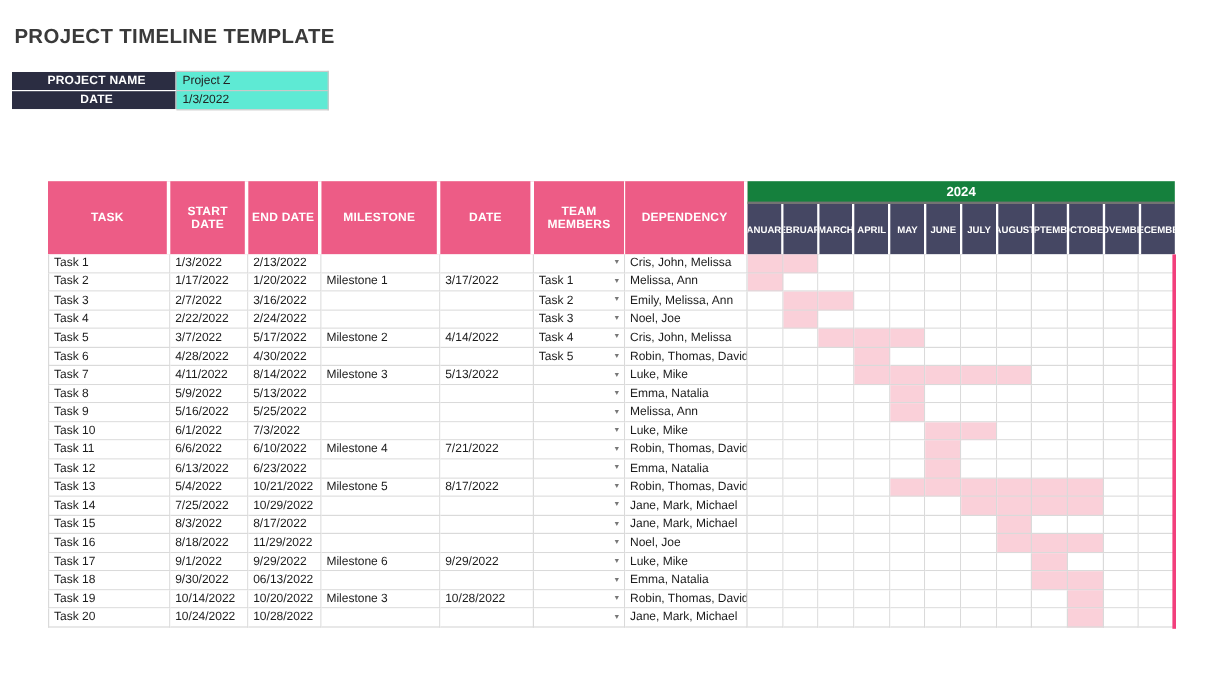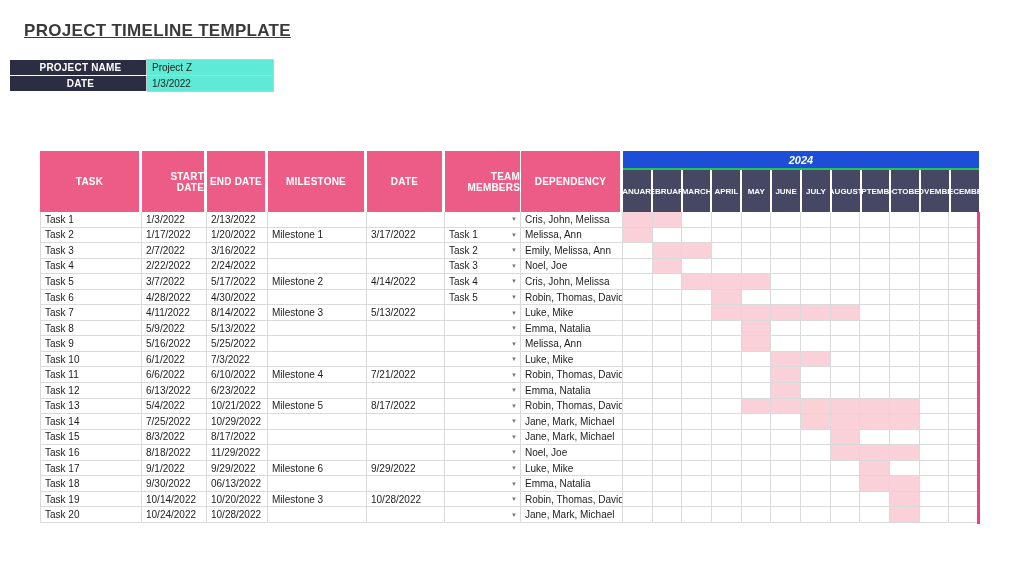--- a/index.html
+++ b/index.html
@@ -2,50 +2,50 @@
 <html><head>
 <meta charset="utf-8">
 <style>
   html,body{margin:0;padding:0;}
   body{
     width:1024px;height:564px;background:#ffffff;overflow:hidden;position:relative;
     font-family:"Liberation Sans",sans-serif;-webkit-font-smoothing:antialiased;
   }
   
   .page-title{
-    position:absolute;left:24px;top:21px;font-size:17px;font-weight:700;
-    color:#3a3a3a;letter-spacing:.3px;text-decoration:underline;
+    position:absolute;left:12px;top:21px;font-size:17px;font-weight:700;
+    color:#3a3a3a;letter-spacing:.3px;
   }
   
   .info-table{position:absolute;left:10px;top:59px;border-collapse:collapse;}
   .info-table .lbl{
     width:131px;height:15px;background:#2B2D42;color:#fff;font-size:10px;font-weight:700;
     padding:0 0 0 5px;border-bottom:1px solid #fff;vertical-align:middle;letter-spacing:.2px;text-align:center;
   }
   .info-table .val{
     width:121px;background:#5eead4;color:#222;font-size:10px;padding:0 0 0 5px;
     border:1px solid #c9c9c9;vertical-align:middle;
   }
   
   .sheet{
     position:absolute;left:40px;top:151px;
     display:grid;
     grid-template-columns:102px 65px 61px 99px 78px 76px 102px repeat(12,29.66px);
     grid-template-rows:61px repeat(20,15.55px);
   }
   .hcell{
     background:#ED5C86;color:#fff;font-size:10px;font-weight:700;letter-spacing:.2px;
-    display:flex;align-items:center;justify-content:center;text-align:right;
+    display:flex;align-items:center;justify-content:center;text-align:center;
     border-right:3px solid #fff;overflow:hidden;
   }
   .hcell.last{border-right:1px solid #fff;}
   .gantt-head{grid-column:8 / span 12;display:flex;flex-direction:column;}
   .year-band{
-    height:17px;background:#1d4ed8;color:#fff;font-size:11px;font-weight:700;
-    display:flex;align-items:center;justify-content:center;border-bottom:2px solid #22c55e;font-style:italic;
+    height:17px;background:#15803d;color:#fff;font-size:11px;font-weight:700;
+    display:flex;align-items:center;justify-content:center;border-bottom:2px solid #737373;
   }
   .months{flex:1;display:flex;}
   .mcell{
     flex:1;background:#454763;color:#fff;font-size:8px;font-weight:700;
     display:flex;align-items:center;justify-content:center;
     overflow:hidden;white-space:nowrap;border-right:2px solid #fff;box-sizing:border-box;
   }
   .mcell:last-child{border-right:none;}
   
   .bcell{

